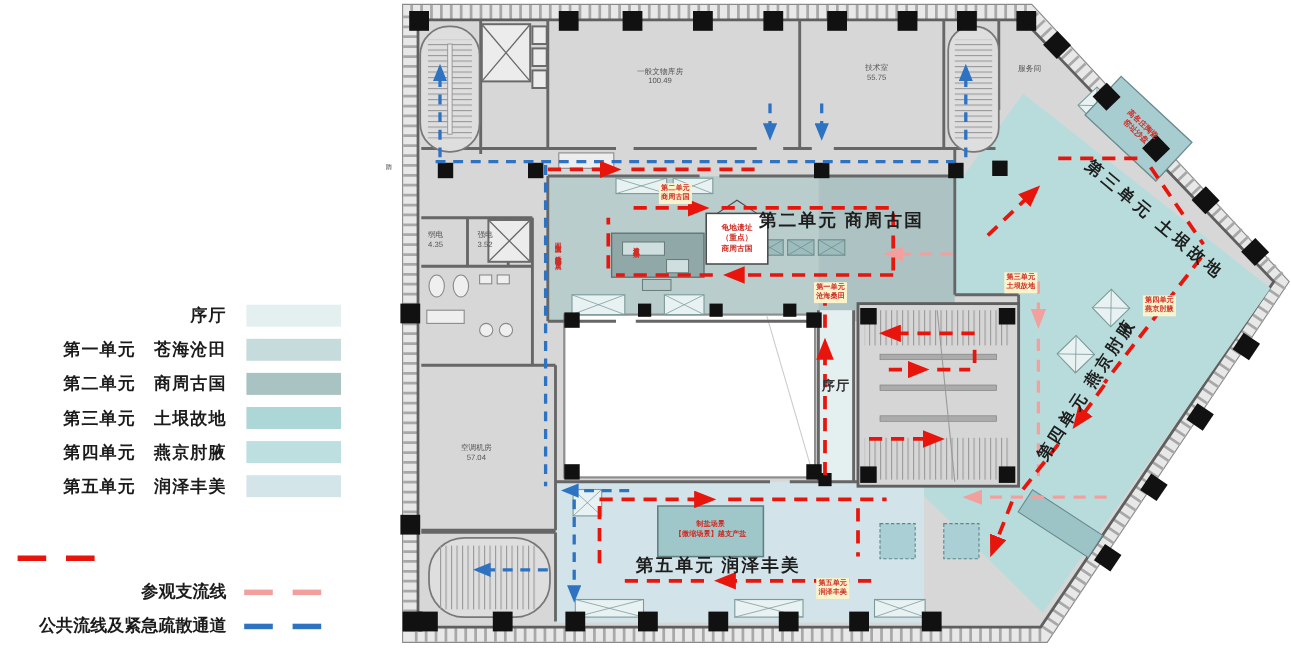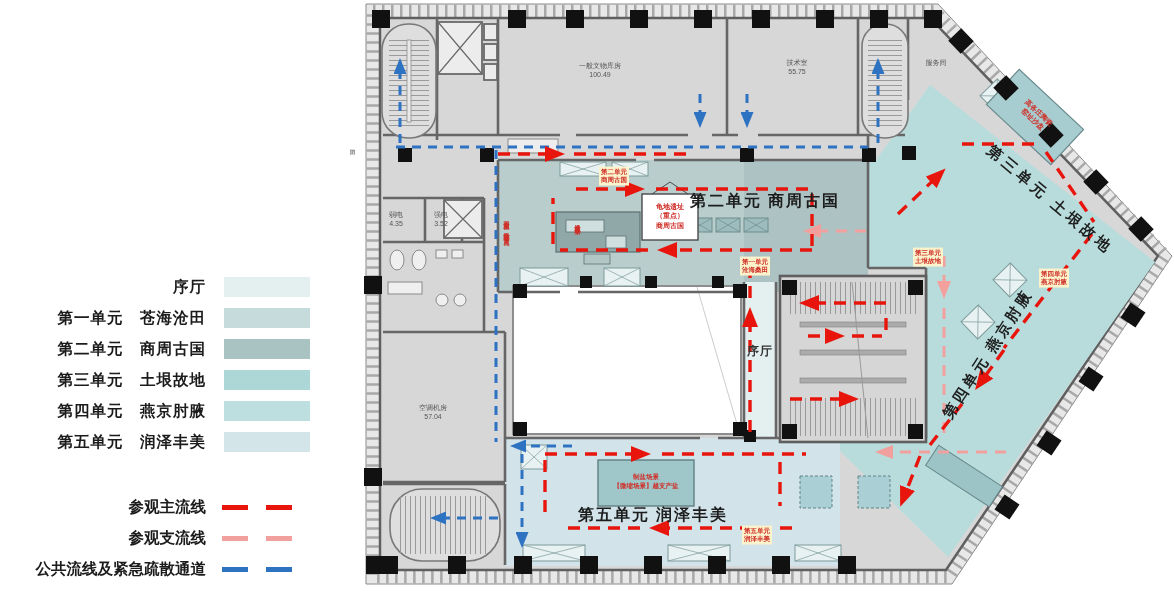--- a/index.html
+++ b/index.html
@@ -401,21 +401,20 @@
   <div class="lg-row" style="top:401px;">
     <div class="lg-label">第四单元　燕京肘腋</div>
     <div class="lg-swatch s4"></div>
   </div>
   <div class="lg-row" style="top:432px;">
     <div class="lg-label">第五单元　润泽丰美</div>
     <div class="lg-swatch s5"></div>
   </div>
 
   <div class="rt-row" style="top:499px;">
-    <div class="rt-label">参观主流线</div>
     <div class="dash c-red"></div>
     <div class="dash c-red"></div>
   </div>
   <div class="rt-row" style="top:561px;">
     <div class="rt-label">公共流线及紧急疏散通道</div>
     <div class="dash c-blue"></div>
     <div class="dash c-blue"></div>
   </div>
   <div class="rt-row" style="top:530px;">
     <div class="rt-label">参观支流线</div>

